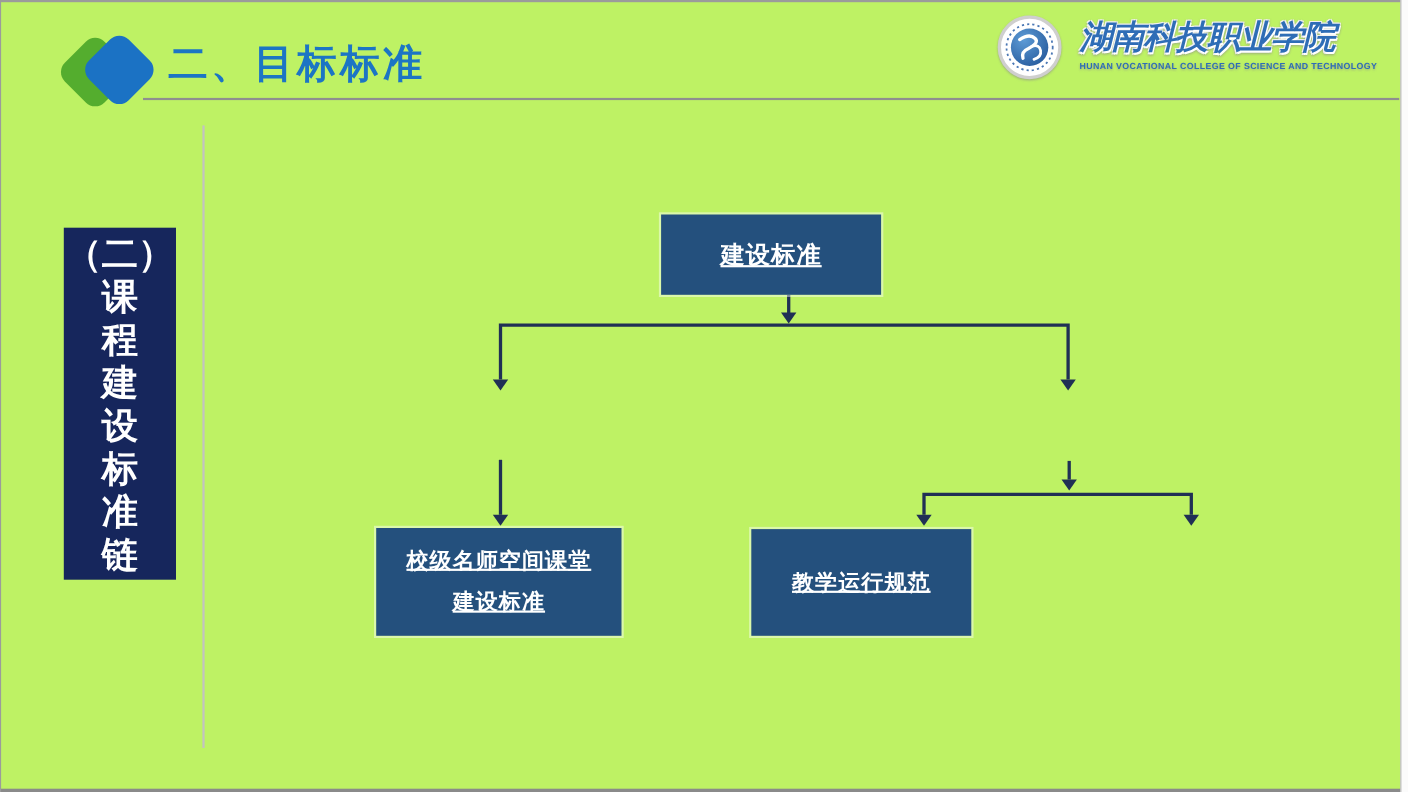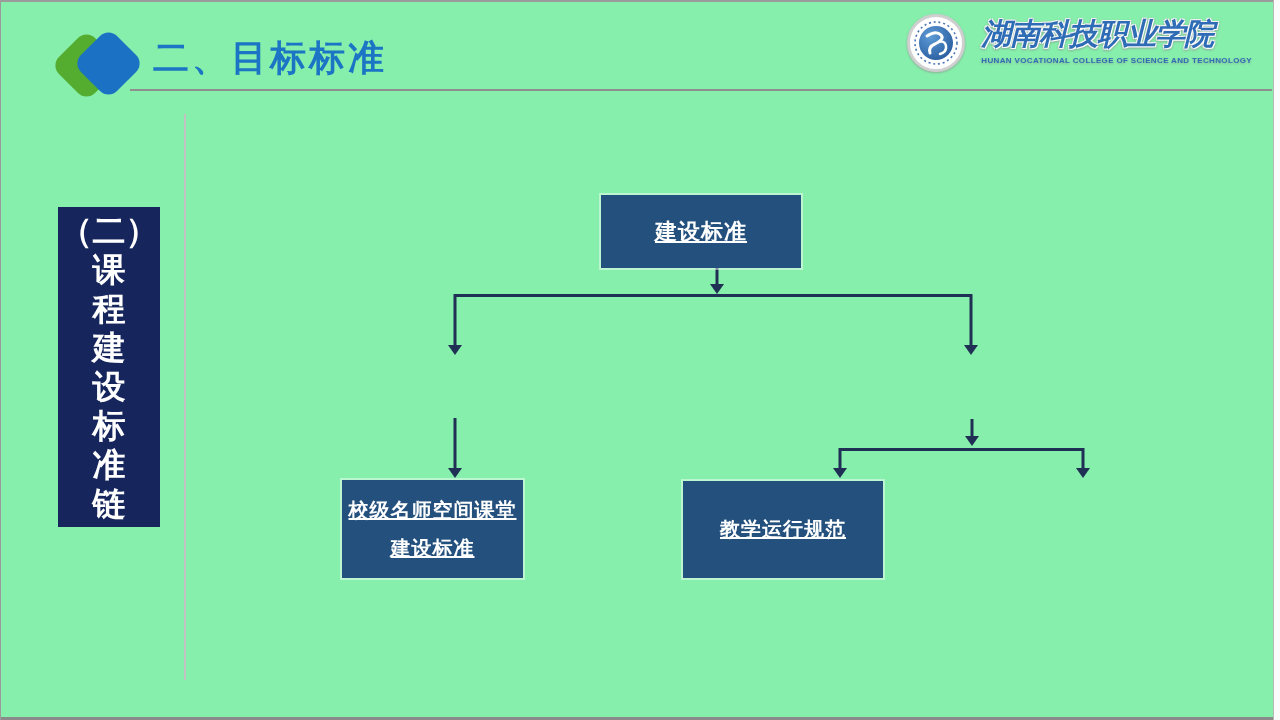--- a/index.html
+++ b/index.html
@@ -1,18 +1,18 @@
 <!DOCTYPE html>
 <html><head>
 <meta charset="utf-8">
 <style>
   html,body { margin:0; padding:0; background:#ffffff; }
   .slide {
     position:relative; width:1280px; height:720px;
-    background:#86efac; overflow:hidden;
+    background:#bef264; overflow:hidden;
     font-family:"Liberation Sans", sans-serif;
   }
   
   .edge-top    { position:absolute; left:0; top:0; width:1280px; height:2px; background:#9b9b9b; }
   .edge-bottom { position:absolute; left:0; bottom:0; width:1280px; height:3px; background:#8a8a8a; }
   .edge-left   { position:absolute; left:0; top:0; width:1px; height:720px; background:#9b9b9b; }
   .edge-right-strip { position:absolute; right:0; top:0; width:7px; height:720px; background:#fbfbfb; border-left:1px solid #b5b5b5; box-sizing:border-box; }
 
   
   .diamond { position:absolute; width:51px; height:51px; border-radius:12px; transform:rotate(45deg); }
@@ -52,21 +52,21 @@
 
   
   .node {
     position:absolute; background:#24507d; color:#ffffff; font-weight:bold;
     display:flex; align-items:center; justify-content:center; text-align:center;
     letter-spacing:1px; box-shadow:0 0 0 2px rgba(255,255,255,0.45);text-decoration:underline;
   }
   .node-root  { left:601px; top:195px; width:200px; height:73px; font-size:22px; }
   .node-dev   { left:343px; top:356px; width:225px; height:62px; font-size:21px; }
   .node-run   { left:810px; top:356px; width:270px; height:63px; font-size:21px; }
-  .node-space { left:342px; top:480px; width:181px; height:98px; font-size:20px;
+  .node-space { left:342px; top:480px; width:223px; height:98px; font-size:20px;
                 flex-direction:column; line-height:38px; }
   .node-teach { left:683px; top:481px; width:200px; height:97px; font-size:20px; }
   .node-class { left:967px; top:481px; width:200px; height:97px; font-size:20px; }
 
   .connectors { position:absolute; left:0; top:0; pointer-events:none; }
 </style>
 </head>
 <body>
 
 <div class="slide">

